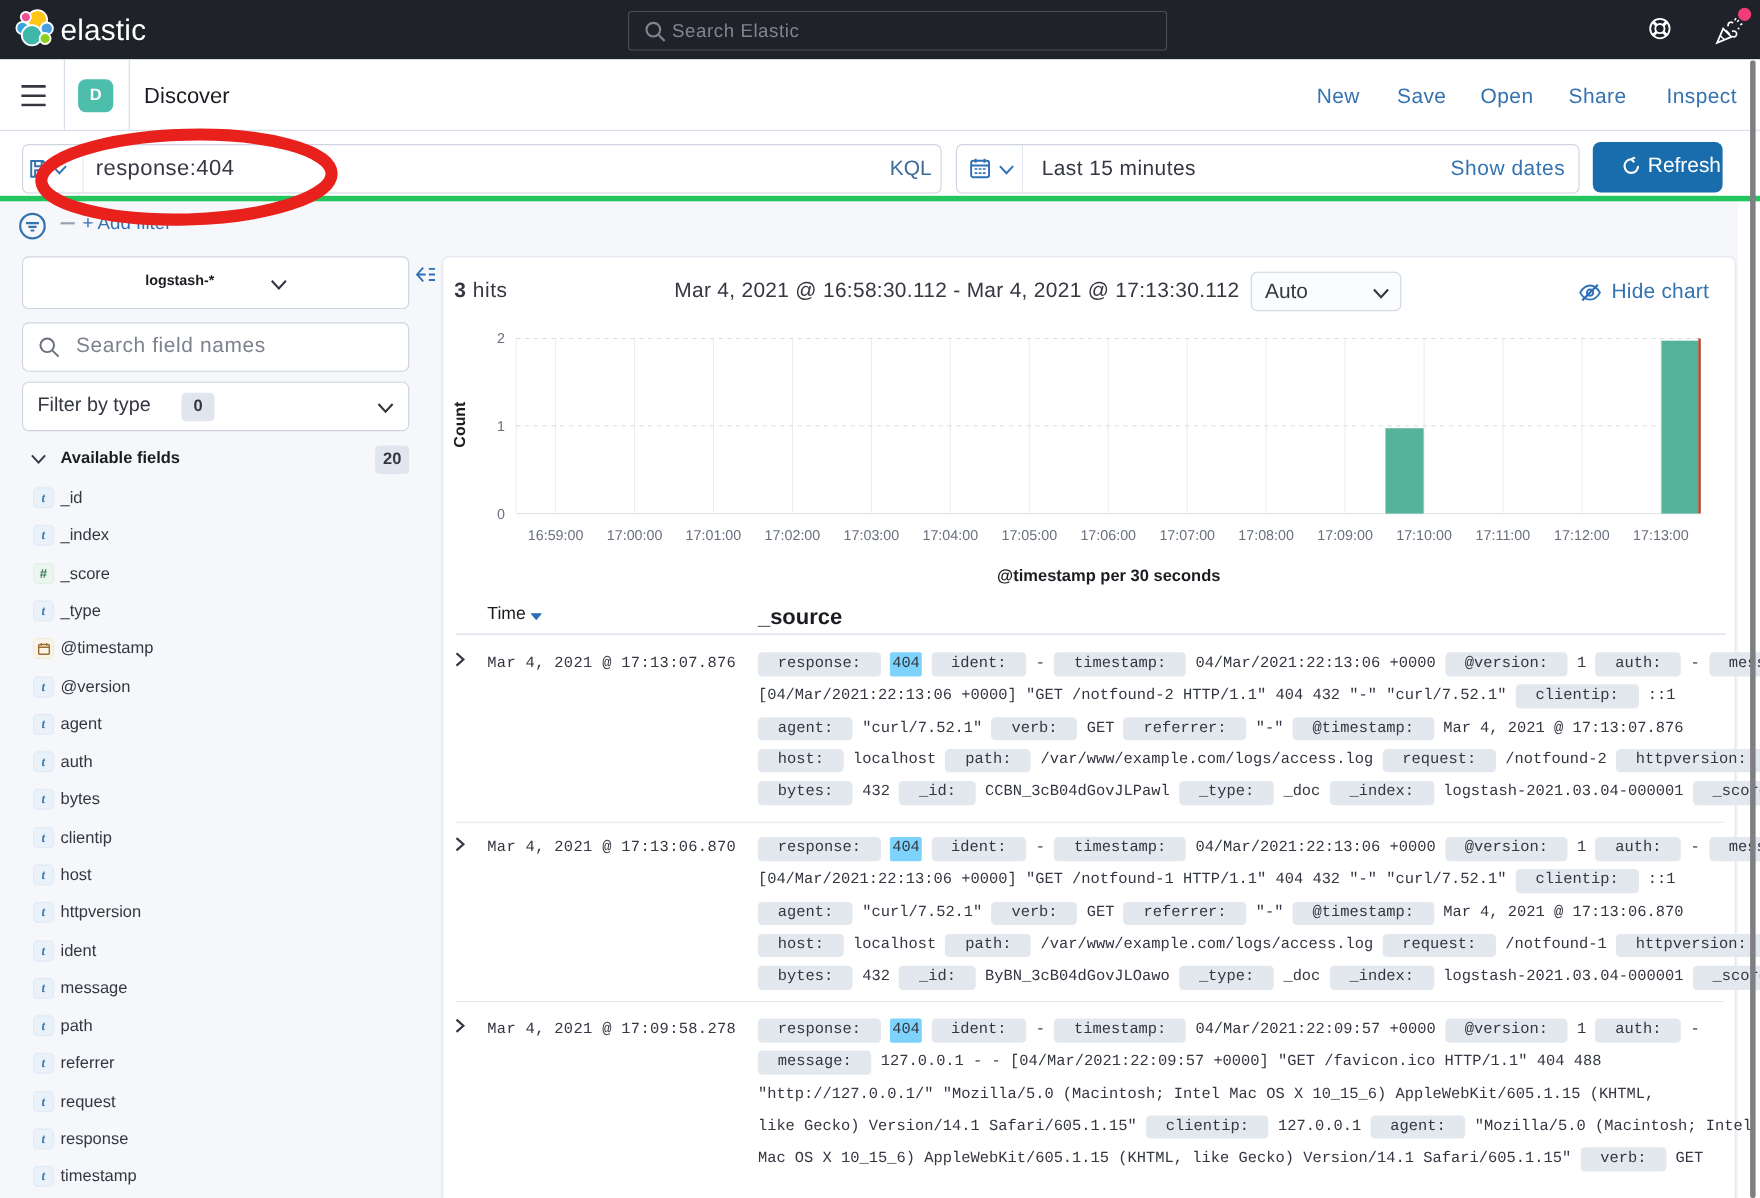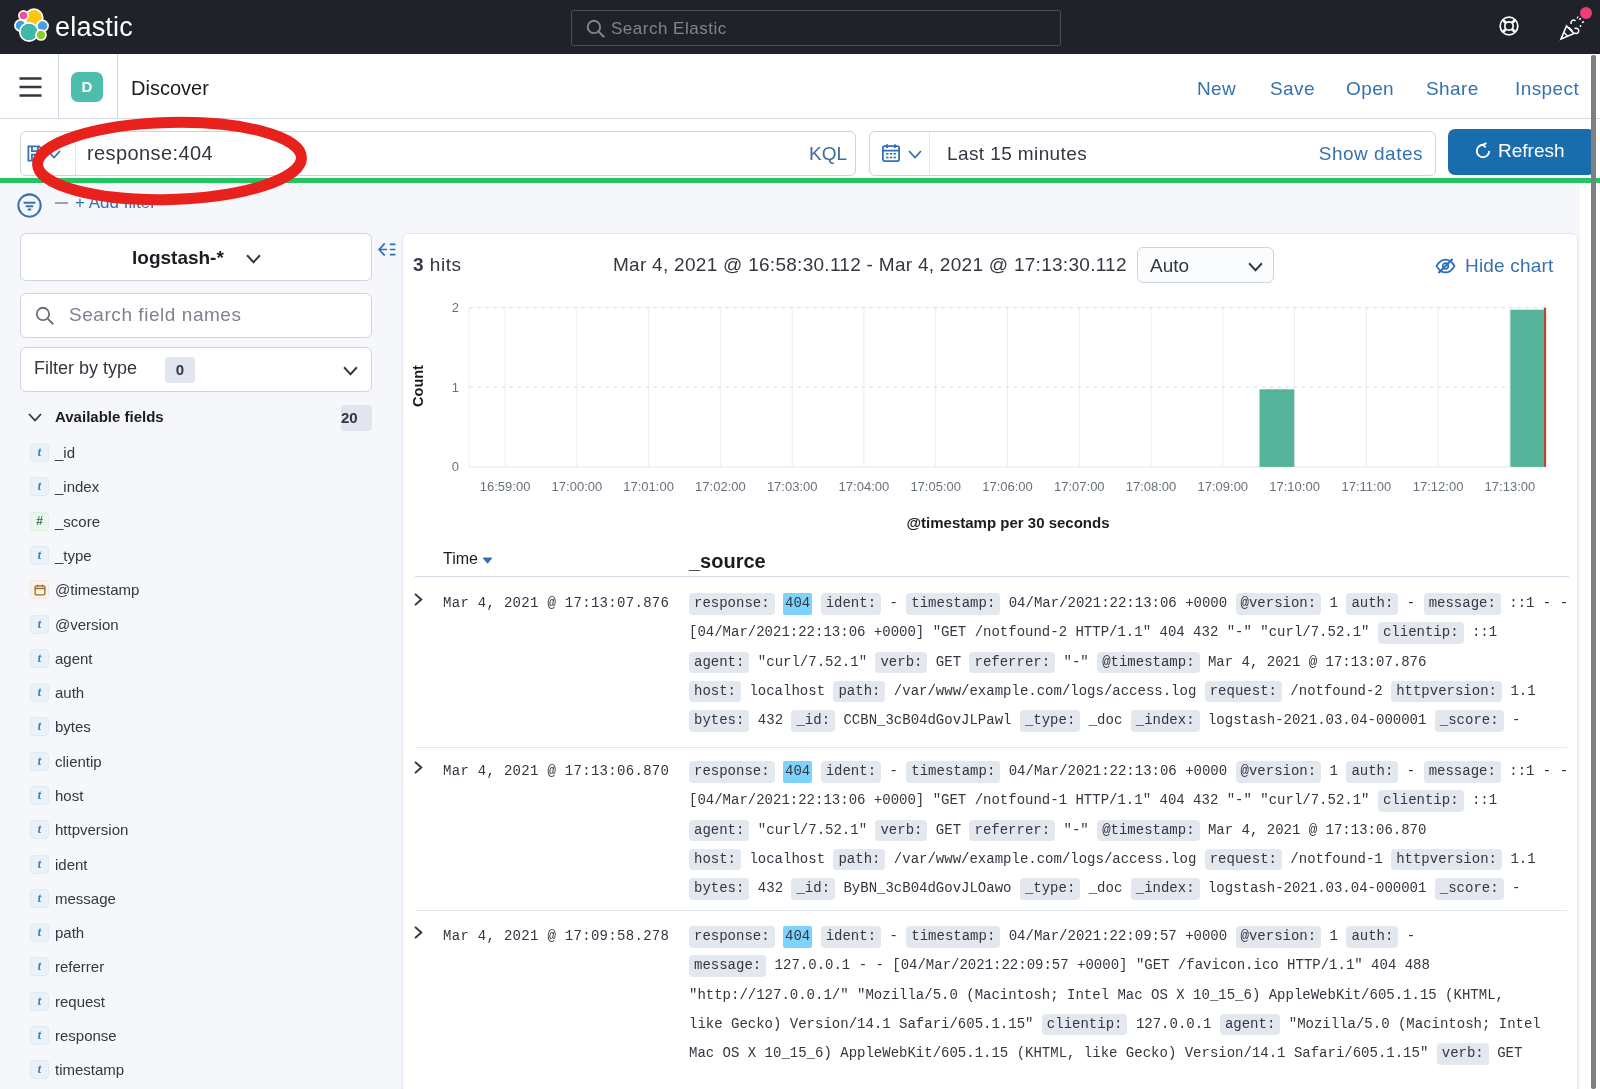--- a/index.html
+++ b/index.html
@@ -27,42 +27,42 @@
 
 #querysec { position:absolute; left:0; top:119px; width:1600px; height:64px; background:#fff; border-bottom:5px solid #22c55e; }
 #qbox { position:absolute; left:20px; top:12px; width:836px; height:45px; background:#fff; border:1px solid #cdd3df; border-radius:6px; }
 #qprepend { position:absolute; left:0; top:0; width:55px; height:43px; border-right:1px solid #e3e7ef; }
 #qtext { position:absolute; left:66px; top:10px; font-size:20px; color:#343741; letter-spacing:0.4px; }
 #kql { position:absolute; right:8px; top:11px; font-size:19px; color:#3d6c99; }
 #dbox { position:absolute; left:869px; top:12px; width:567px; height:45px; background:#fff; border:1px solid #cdd3df; border-radius:6px; }
 #dprepend { position:absolute; left:0; top:0; width:60px; height:42px; border-right:1px solid #e3e7ef; }
 #dtext { position:absolute; left:77px; top:11px; font-size:19px; color:#343741; letter-spacing:0.4px; }
 #showdates { position:absolute; right:12px; top:11px; font-size:19px; color:#3572b0; letter-spacing:0.5px; }
-#refresh { position:absolute; left:1448px; top:10px; width:147px; height:46px; background:#1a6dad; border-radius:7px; color:#fff; font-size:19px; }
+#refresh { position:absolute; left:1448px; top:10px; width:118px; height:46px; background:#1a6dad; border-radius:7px; color:#fff; font-size:19px; }
 #refresh span { position:absolute; left:50px; top:11px; }
 
 
 #addfilter { position:absolute; left:0; top:183px; width:1600px; height:42px; }
 #af-dash { position:absolute; left:55px; top:19px; width:13px; height:2px; background:#98a2b3; }
 #af-link { position:absolute; left:75px; top:10px; font-size:17px; color:#3572b0; }
 
 
 #sidebar { position:absolute; left:0; top:225px; width:401px; height:864px; background:#f6f7fa; }
 #sideborder { position:absolute; left:400px; top:231px; width:1px; height:858px; background:#d6dce8; }
 .sbox { position:absolute; left:20px; width:352px; background:#fff; border:1px solid #cdd3df; border-radius:6px; }
 #ipsel { top:8px; height:48px; }
-#ipsel b { position:absolute; left:111px; top:13px; font-size:19px; color:#1a1c21; font-weight:bold; }
+#ipsel b { position:absolute; left:111px; top:13px; font-size:13px; color:#1a1c21; font-weight:bold; }
 #fsearch { top:68px; height:45px; }
 #fsearch .ph { position:absolute; left:48px; top:10px; font-size:19px; color:#7d828e; letter-spacing:0.55px; }
 #ftype { top:122px; height:45px; }
 #ftype .lbl { position:absolute; left:13px; top:10px; font-size:18px; color:#343741; }
 .badge { display:inline-block; background:#e0e5ee; border-radius:4px; font-weight:bold; color:#343741; }
 #avail { position:absolute; left:20px; top:180px; width:352px; height:28px; }
 #avail b { position:absolute; left:35px; top:3px; font-size:15px; color:#1a1c21; }
-#avail .badge { position:absolute; right:0; top:0; width:31px; height:26px; line-height:26px; font-size:15px; }
+#avail .badge { position:absolute; right:0; top:0; width:31px; height:26px; text-align:center; line-height:26px; font-size:15px; }
 .field { position:absolute; left:30px; height:20px; }
 .ficon { position:absolute; left:0; top:0; width:19px; height:19px; border-radius:4px; background:#e9f1f9; border:1px solid #e0eaf5; color:#3c77b0; font-size:12px; font-style:italic; font-weight:bold; font-family:"Liberation Serif",serif; text-align:center; line-height:17px; }
 .fname { position:absolute; left:25px; top:1px; font-size:15px; color:#343741; }
 
 
 #panel { position:absolute; left:402px; top:233px; width:1176px; height:860px; background:#fff; border:1px solid #e3e7ef; border-radius:6px; box-shadow:0 1px 3px rgba(0,0,0,0.05); }
 #hits { position:absolute; left:10px; top:20px; font-size:19px; letter-spacing:0.5px; }
 #daterange { position:absolute; left:210px; top:20px; font-size:19px; color:#343741; letter-spacing:0.28px; }
 #autosel { position:absolute; left:734px; top:13px; width:137px; height:36px; background:#fbfcfd; border:1px solid #cdd3df; border-radius:6px; }
 #autosel span { position:absolute; left:12px; top:7px; font-size:19px; color:#343741; }
@@ -71,21 +71,21 @@
 
 #thead { position:absolute; left:12px; top:314px; width:1154px; height:29px; border-bottom:1px solid #d3dae6; }
 #thead .t1 { position:absolute; left:28px; top:2px; font-size:16px; font-weight:normal; color:#1a1c21; }
 #thead .t2 { position:absolute; left:274px; top:2px; font-size:20px; font-weight:bold; color:#1a1c21; }
 .mono { font-family:"Liberation Mono", monospace; font-size:14px; color:#343741; }
 .docrow { position:absolute; left:12px; width:1152px; }
 .docrow .chev { position:absolute; left:-4px; top:3px; }
 .docrow .dtime { position:absolute; left:28px; top:0; letter-spacing:0.3px; line-height:29.3px; }
 .src { position:absolute; left:274px; top:0; width:880px; }
 .srcline { height:29.3px; line-height:29.3px; white-space:nowrap; }
-.kb { display:inline-block; background:#e3e7ee; border-radius:4px; padding:0 5px; line-height:21.5px; }
+.kb { display:inline-block; background:#e3e7ee; border-radius:4px; padding:0 18px; line-height:21.5px; }
 mark { background:#7dd3fc; padding:0 2px; border-radius:2px; color:#343741; display:inline-block; line-height:21.5px; }
 .rowsep { position:absolute; left:12px; width:1152px; height:1px; background:#e3e7ef; }
 </style>
 </head>
 <body>
 <div id="app">
 
   <div id="topbar">
     <svg id="logo" width="48" height="48" viewBox="0 0 48 48">
       <circle cx="31" cy="18" r="8.8" fill="#fec514" stroke="#fff" stroke-width="1.7"></circle>

